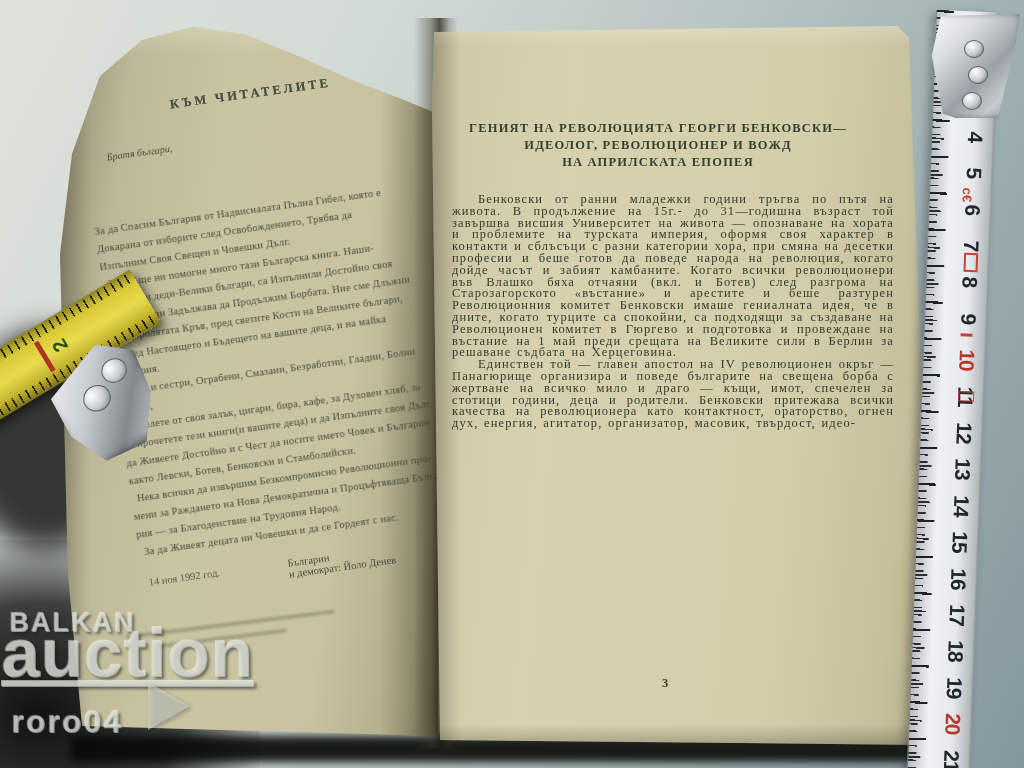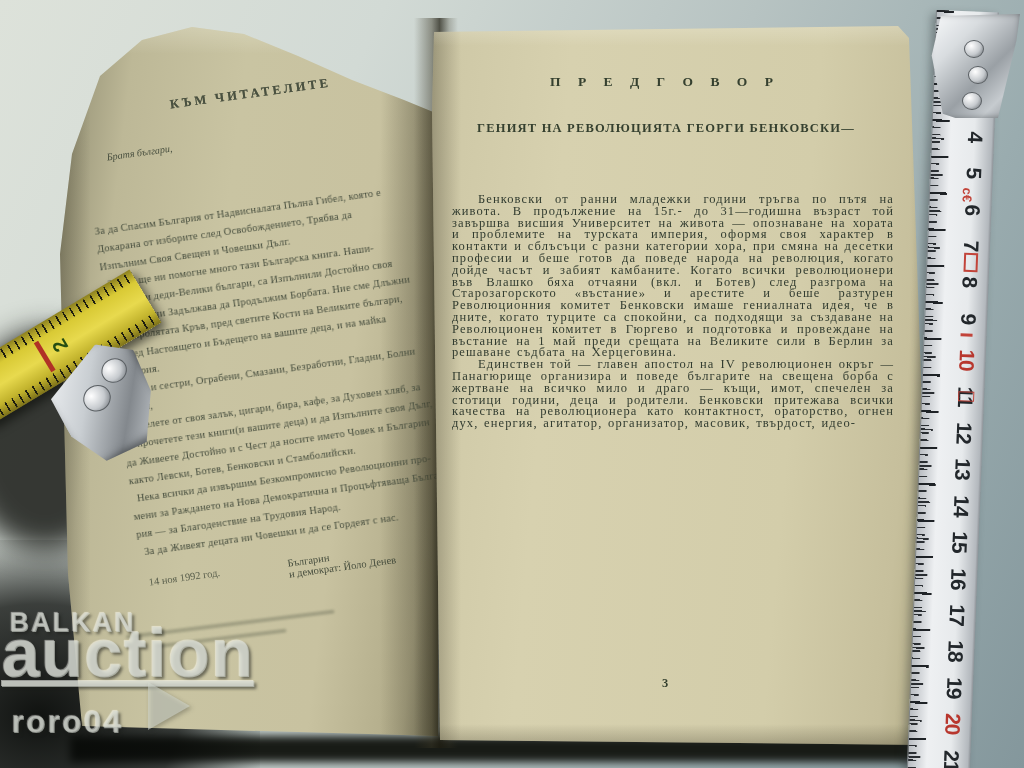--- a/index.html
+++ b/index.html
@@ -39,21 +39,21 @@
   .right-page{position:absolute;left:430px;top:16px;width:516px;height:734px;
     clip-path:polygon(2px 95px,4px 16px,468px 10px,479px 22px,503px 700px,495px 729px,10px 724px);
     background:linear-gradient(95deg,#cdc7a5 0%,#d7d1af 25%,#d3cdaa 68%,#c6bf9c 88%,#aca67f 100%);}
   .rp-shade{position:absolute;inset:0;
     background:linear-gradient(180deg,rgba(255,255,244,.28) 0 5px,rgba(255,255,244,0) 30px),
                linear-gradient(90deg,rgba(50,46,30,.35) 0,rgba(50,46,30,0) 6%),
                linear-gradient(270deg,rgba(50,46,30,.30) 0,rgba(50,46,30,0) 7%),
                linear-gradient(0deg,rgba(50,46,30,.30) 0 4px,rgba(50,46,30,0) 26px);}
   .rp-title{position:absolute;left:0;top:58px;width:470px;text-align:center;
     font-weight:bold;font-size:13.5px;letter-spacing:7px;color:#35402f;}
-  .rp-heading{position:absolute;left:10px;top:104px;width:452px;text-align:center;
+  .rp-heading{position:absolute;left:2px;top:104px;width:452px;text-align:center;
     font-weight:bold;font-size:12.5px;line-height:17px;letter-spacing:1.2px;color:#35402f;}
   .rp-body{position:absolute;left:22px;top:178px;width:442px;
     font-size:12.5px;line-height:11.8px;letter-spacing:1.1px;word-spacing:1.5px;
     text-align:justify;color:#323c30;}
   .rp-body p{margin:0;text-indent:26px;}
   .rp-pagenum{position:absolute;left:0;top:660px;width:470px;text-align:center;
     font-weight:bold;font-size:12.5px;color:#35402f;}
   
   .ruler{position:absolute;left:936px;top:10px;width:62px;height:760px;
     transform:rotate(2.2deg);transform-origin:top left;
@@ -137,24 +137,25 @@
     <div class="lp-ghost">
       <div class="ghost-bar" style="width:210px"></div>
       <div class="ghost-bar" style="width:130px;margin-left:30px"></div>
     </div>
   </div>
 
   <div class="gutter"></div>
 
   <div class="right-page">
     <div class="rp-shade"></div>
-    <div class="rp-title">П Р Е Д Г О В О Р</div>
     <div class="rp-heading">
 
     <div>ГЕНИЯТ НА РЕВОЛЮЦИЯТА ГЕОРГИ БЕНКОВСКИ—</div>
+        <div>ИДЕОЛОГ, РЕВОЛЮЦИОНЕР И ВОЖД</div>
+        <div>НА АПРИЛСКАТА ЕПОПЕЯ</div>
       </div>
     <div class="rp-body">
 
         <p class="rp-para">Бенковски от ранни младежки години тръгва по пътя на живота. В продължение на 15г.- до 31—годишна възраст той завършва висшия Университет на живота — опознаване на хората и проблемите на турската империя, оформя своя характер в контакти и сблъсъци с разни категории хора, при смяна на десетки професии и беше готов да поведе народа на революция, когато дойде часът и забият камбаните. Когато всички революционери във Влашко бяха отчаяни (вкл. и Ботев) след разгрома на Старозагорското «въстание» и арестите и беше разтурен Революционния комитет Бенковски имаше гениалната идея, че в дните, когато турците са спокойни, са подходящи за създаване на Революционен комитет в Гюргево и подготовка и провеждане на въстание на 1 май преди срещата на Великите сили в Берлин за решаване съдбата на Херцеговина.</p>
         <p class="rp-para">Единствен той — главен апостол на IV революционен окръг — Панагюрище организира и поведе българите на свещена борба с жертване на всичко мило и драго — къщи, имот, спечелен за стотици години, деца и родители. Бенковски притежава всички качества на революционера като контактност, ораторство, огнен дух, енергия, агитатор, организатор, масовик, твърдост, идео-</p>
       </div>
     <div class="rp-pagenum">3</div>
   </div>
 
   <div class="ruler">

